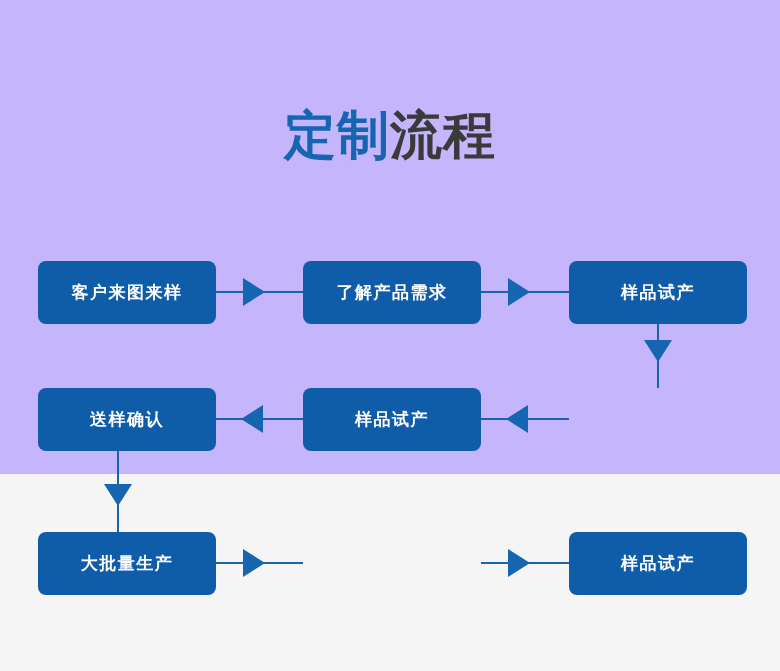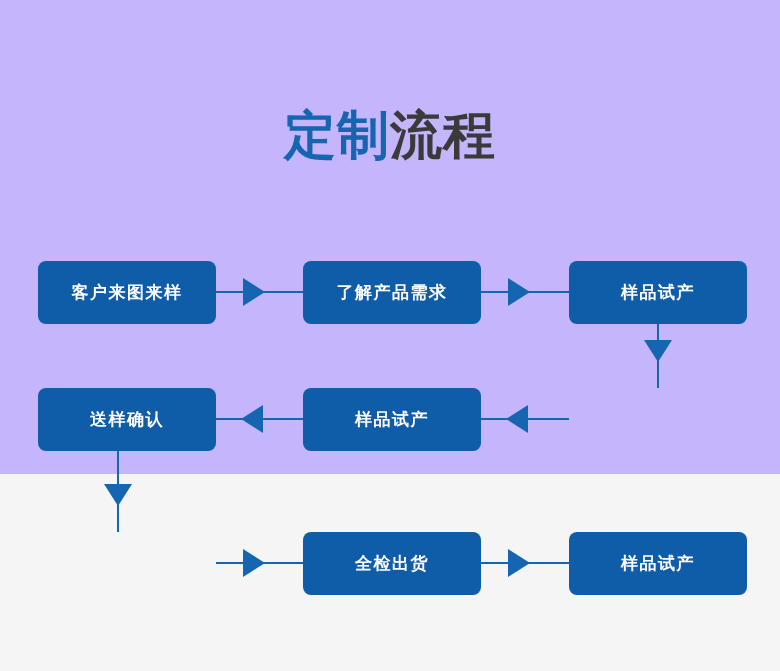--- a/index.html
+++ b/index.html
@@ -124,21 +124,21 @@
 
   <div class="conn-h" style="left:481px; top:418px; width:88px;"></div>
   <div class="arrow arrow-left" style="left:506px; top:405px;"></div>
 
   <div class="conn-h" style="left:216px; top:418px; width:87px;"></div>
   <div class="arrow arrow-left" style="left:241px; top:405px;"></div>
 
   <div class="conn-v" style="left:117px; top:451px; height:81px;"></div>
   <div class="arrow arrow-down" style="left:104px; top:484px;"></div>
 
-  <div class="node col-2 row-3">全检出货</div>
+  <div class="node col-1 row-3">大批量生产</div>
   <div class="node col-3 row-3">样品试产</div>
 
   <div class="conn-h" style="left:216px; top:562px; width:87px;"></div>
   <div class="arrow arrow-right" style="left:243px; top:549px;"></div>
 
   <div class="conn-h" style="left:481px; top:562px; width:88px;"></div>
   <div class="arrow arrow-right" style="left:508px; top:549px;"></div>
 
 </div>
 

